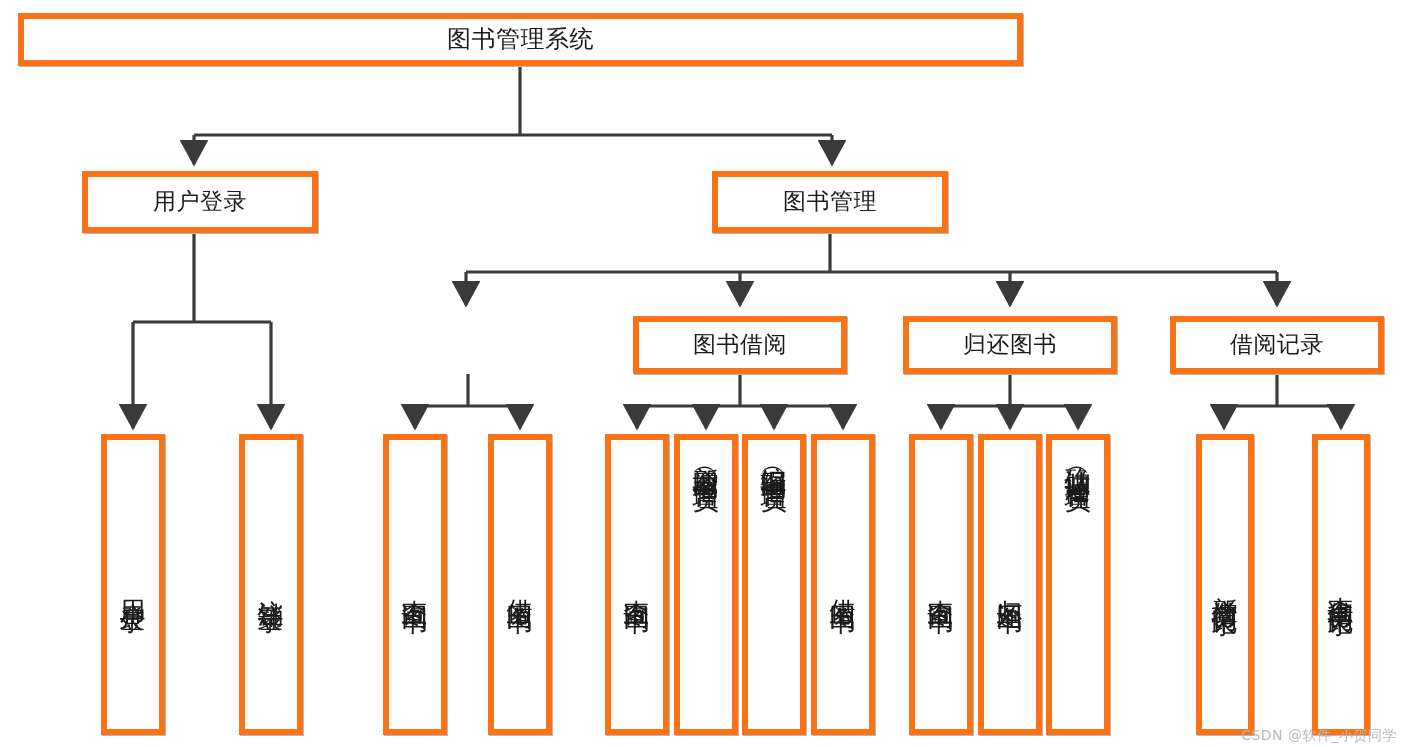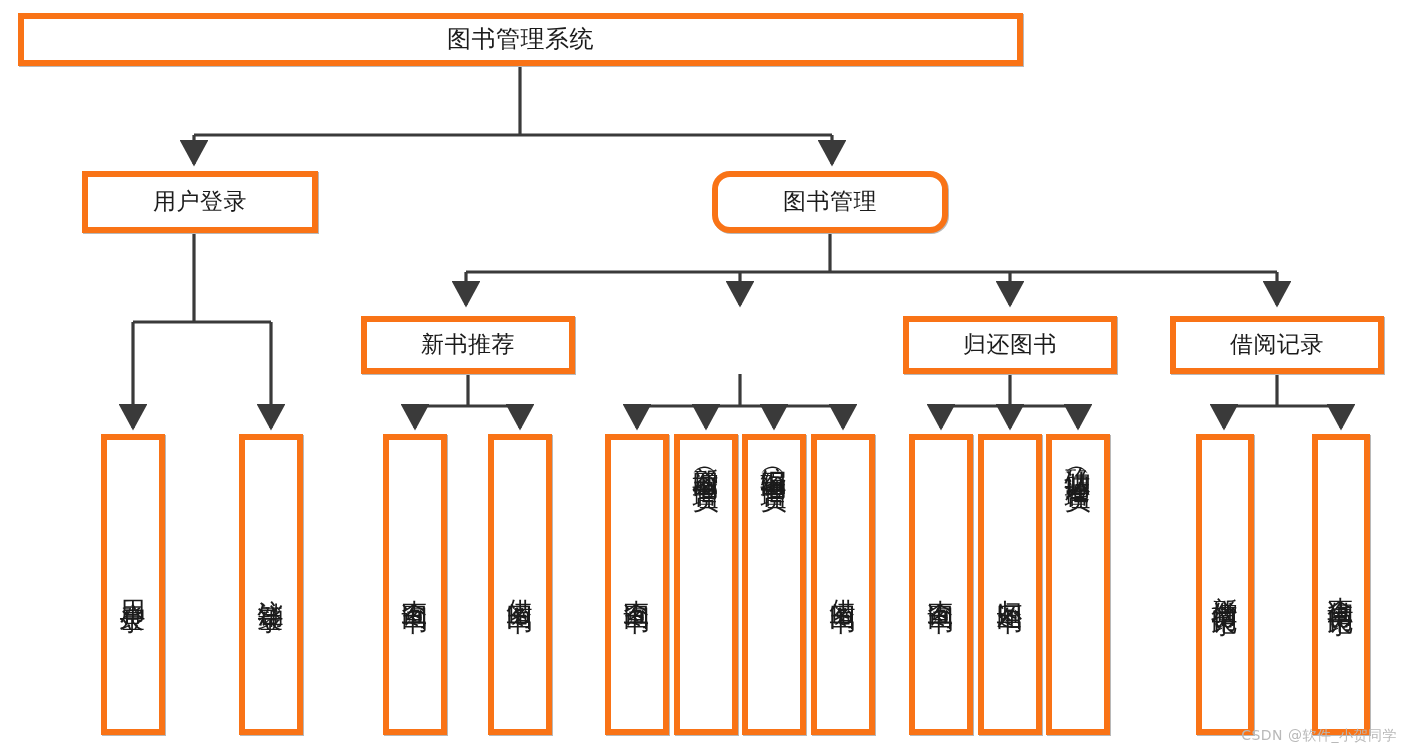--- a/index.html
+++ b/index.html
@@ -134,26 +134,26 @@
     </g>
   </svg>
 
   <div class="node h root" style="left:18px; top:13px; width:1005px; height:53px;">
     <span class="lbl">图书管理系统</span>
   </div>
 
   <div class="node h" style="left:82px; top:171px; width:236px; height:62px;">
     <span class="lbl">用户登录</span>
   </div>
-  <div class="node h" style="left:712px; top:171px; width:236px; height:62px;border-radius:18px;">
+  <div class="node h" style="left:712px; top:171px; width:236px; height:62px;">
     <span class="lbl">图书管理</span>
   </div>
 
-  <div class="node h" style="left:361px; top:316px; width:214px; height:58px;">
-    <span class="lbl">新书推荐</span>
+  <div class="node h" style="left:633px; top:316px; width:214px; height:58px;">
+    <span class="lbl">图书借阅</span>
   </div>
   <div class="node h" style="left:903px; top:316px; width:214px; height:58px;">
     <span class="lbl">归还图书</span>
   </div>
   <div class="node h" style="left:1170px; top:316px; width:214px; height:58px;">
     <span class="lbl">借阅记录</span>
   </div>
 
   <div class="node v mid" style="left:101px; top:434px; width:64px; height:301px;">
     <span class="lbl">用户登录</span>

